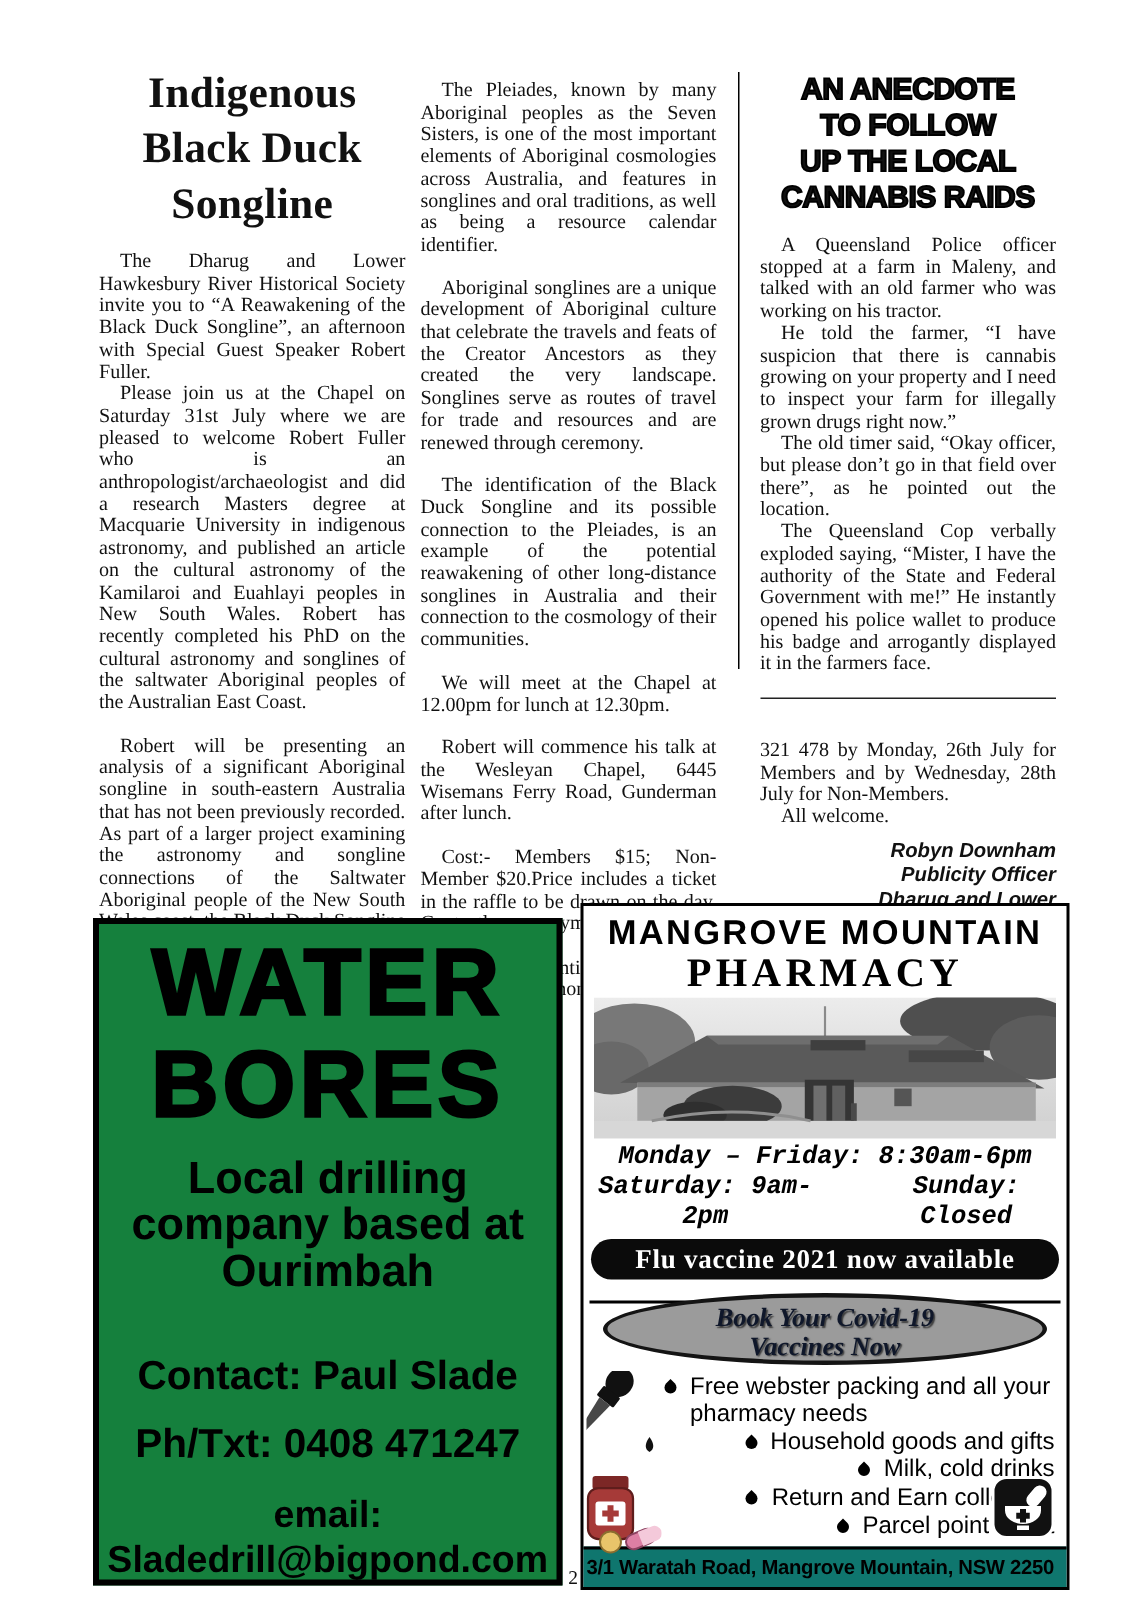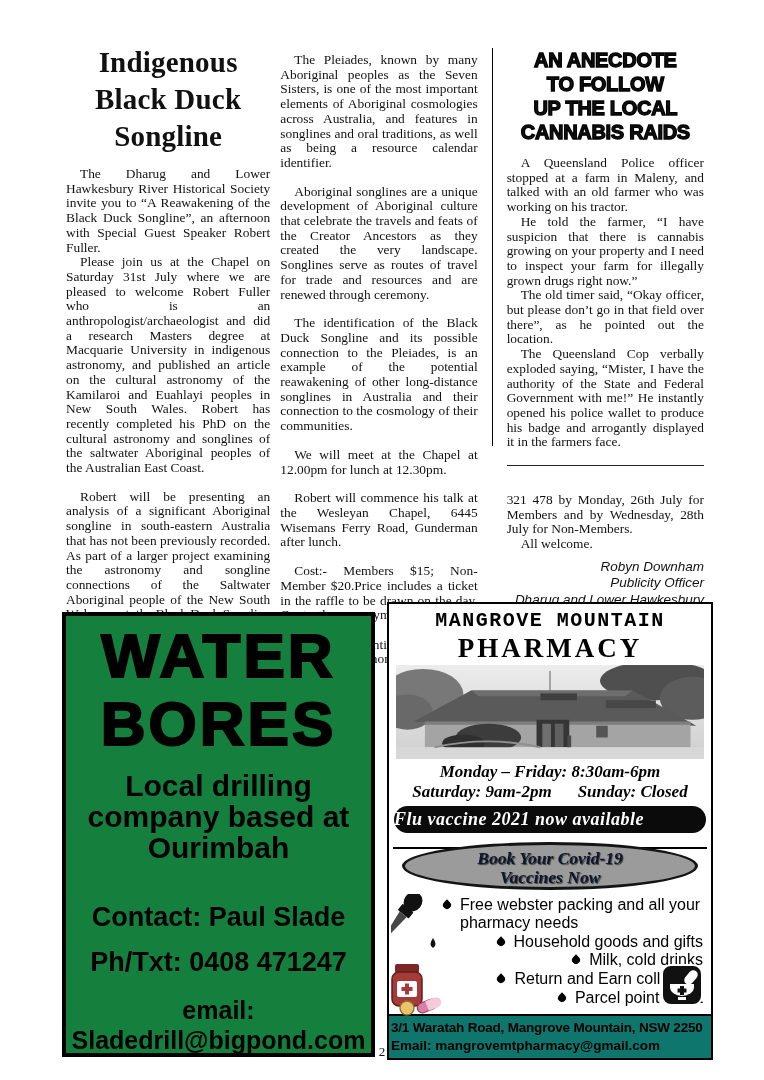--- a/index.html
+++ b/index.html
@@ -23,21 +23,21 @@
   }
   .headline {
     font-family:"Liberation Sans", sans-serif; font-weight:bold;
     font-size:20px; line-height:24px; letter-spacing:-0.3px;
     -webkit-text-stroke:1.3px #000; text-align:center; margin:4px 0 12px 0;
   }
   .vdivider { position:absolute; left:492px; top:48px; width:1px; height:398px; background:#000; }
   .col3 hr { border:none; border-top:1px solid #222; margin:15px 0 27px 0; }
   .signature {
     margin-top:7px; text-align:right; font-family:"Liberation Sans", sans-serif;
-    font-style:italic; font-size:13.5px; line-height:16.5px;
+    font-style:italic; font-size:13.5px; line-height:16.5px;font-weight:bold;
   }
   
   .water-ad {
     position:absolute; left:62px; top:612px; width:313px; height:445px;
     border:4px solid #000; background:#15803d; text-align:center;
     font-family:"Liberation Sans", sans-serif; font-weight:bold; color:#000;
     display:flex; flex-direction:column; align-items:center;
   }
   .wb-word { font-size:62px; line-height:68px; letter-spacing:3px; -webkit-text-stroke:2.2px #000; }
   .wb-title { margin-top:6px; }
@@ -45,29 +45,29 @@
   .wb-contact { margin-top:38px; font-size:27px; line-height:32px; }
   .wb-phone { margin-top:13px; font-size:27px; line-height:32px; }
   .wb-email-label { margin-top:17px; font-size:25px; line-height:30px; }
   .wb-email { font-size:25px; line-height:30px; }
   
   .pharmacy-ad {
     position:absolute; left:387px; top:602px; width:326px; height:458px;
     border:2px solid #000; background:#fff; color:#000;
     display:flex; flex-direction:column;
   }
-  .ph-name1 { font-family:Liberation Mono, monospace; font-weight:bold; font-size:20px; line-height:26px; letter-spacing:1.5px; text-align:center; margin-top:4px; }
+  .ph-name1 { font-family:Liberation Sans, sans-serif; font-weight:bold; font-size:23px; line-height:26px; letter-spacing:1.5px; text-align:center; margin-top:4px; }
   .ph-name2 { font-family:"Liberation Serif", serif; font-weight:bold; font-size:27px; line-height:28px; letter-spacing:3px; text-align:center; }
   .ph-photo { margin:3px 7px 0 7px; height:94px; display:block; width:calc(100% - 14px); }
-  .ph-hours { font-family:Liberation Serif, serif; font-weight:bold; font-style:italic; font-size:17px; line-height:20px; text-align:center; margin-top:3px; }
+  .ph-hours { font-family:Liberation Mono, monospace; font-weight:bold; font-style:italic; font-size:17px; line-height:20px; text-align:center; margin-top:3px; }
   .ph-hours-row2 { display:flex; justify-content:center; gap:26px; }
   .ph-flu {
     margin:4px 5px 0 5px; height:27px; border-radius:14px; background:#0b0b0b;
     color:#fff; font-family:"Liberation Serif", serif; font-weight:bold;
-    font-size:18px; line-height:27px; letter-spacing:0.5px;font-style:italic;
+    font-size:18px; line-height:27px; text-align:center; letter-spacing:0.5px;
   }
   .ph-covid-wrap { position:relative; margin-top:9px; height:48px; }
   .ph-covid-line { position:absolute; top:5px; left:4px; right:4px; height:2px; background:#000; }
   .ph-covid-ellipse {
     position:absolute; left:50%; transform:translateX(-50%); top:0;
     width:296px; height:48px; background:#9b9b9b; border:3px solid #141414;
     border-radius:50%; text-align:center; color:#0f172a;
     font-family:"Liberation Serif", serif; font-weight:bold; font-style:italic;
     font-size:17.5px; line-height:19px; padding-top:4px;
     text-shadow:1px 1px 1px #3a3a3a;
@@ -268,18 +268,17 @@
         <span>Return and Earn collection</span>
       </div>
       <div class="svc-row">
         <span class="drop"></span>
         <span>Parcel point outlet</span>
       </div>
     </div>
 
     <div class="ph-footer">
       <div class="ph-address">3/1 Waratah Road, Mangrove Mountain, NSW 2250</div>
-      <div class="ph-email">Email: mangrovemtpharmacy@gmail.com</div>
     </div>
   </div>
 
   <div class="page-number">2</div>
 </div>
 
 </body></html>

